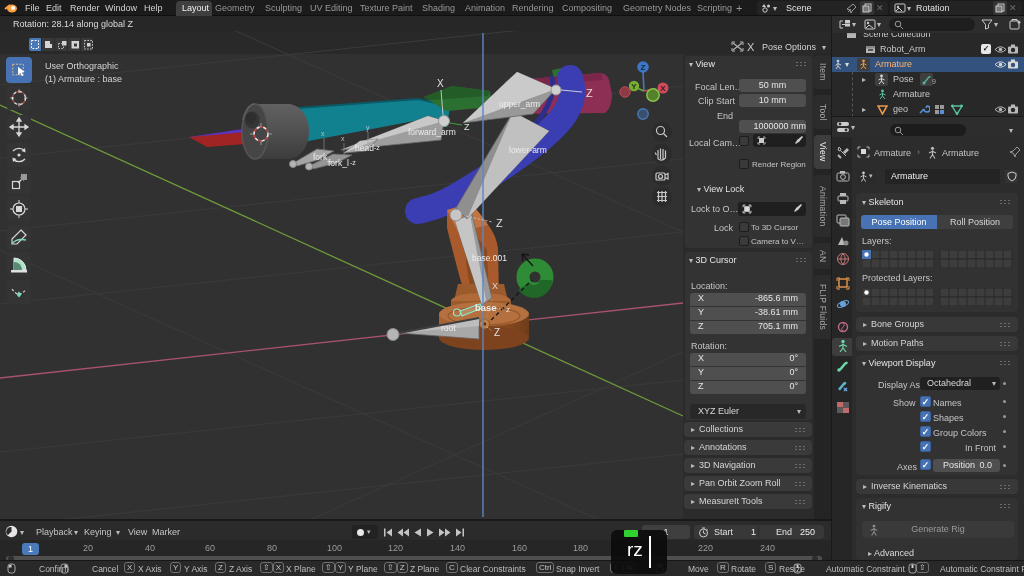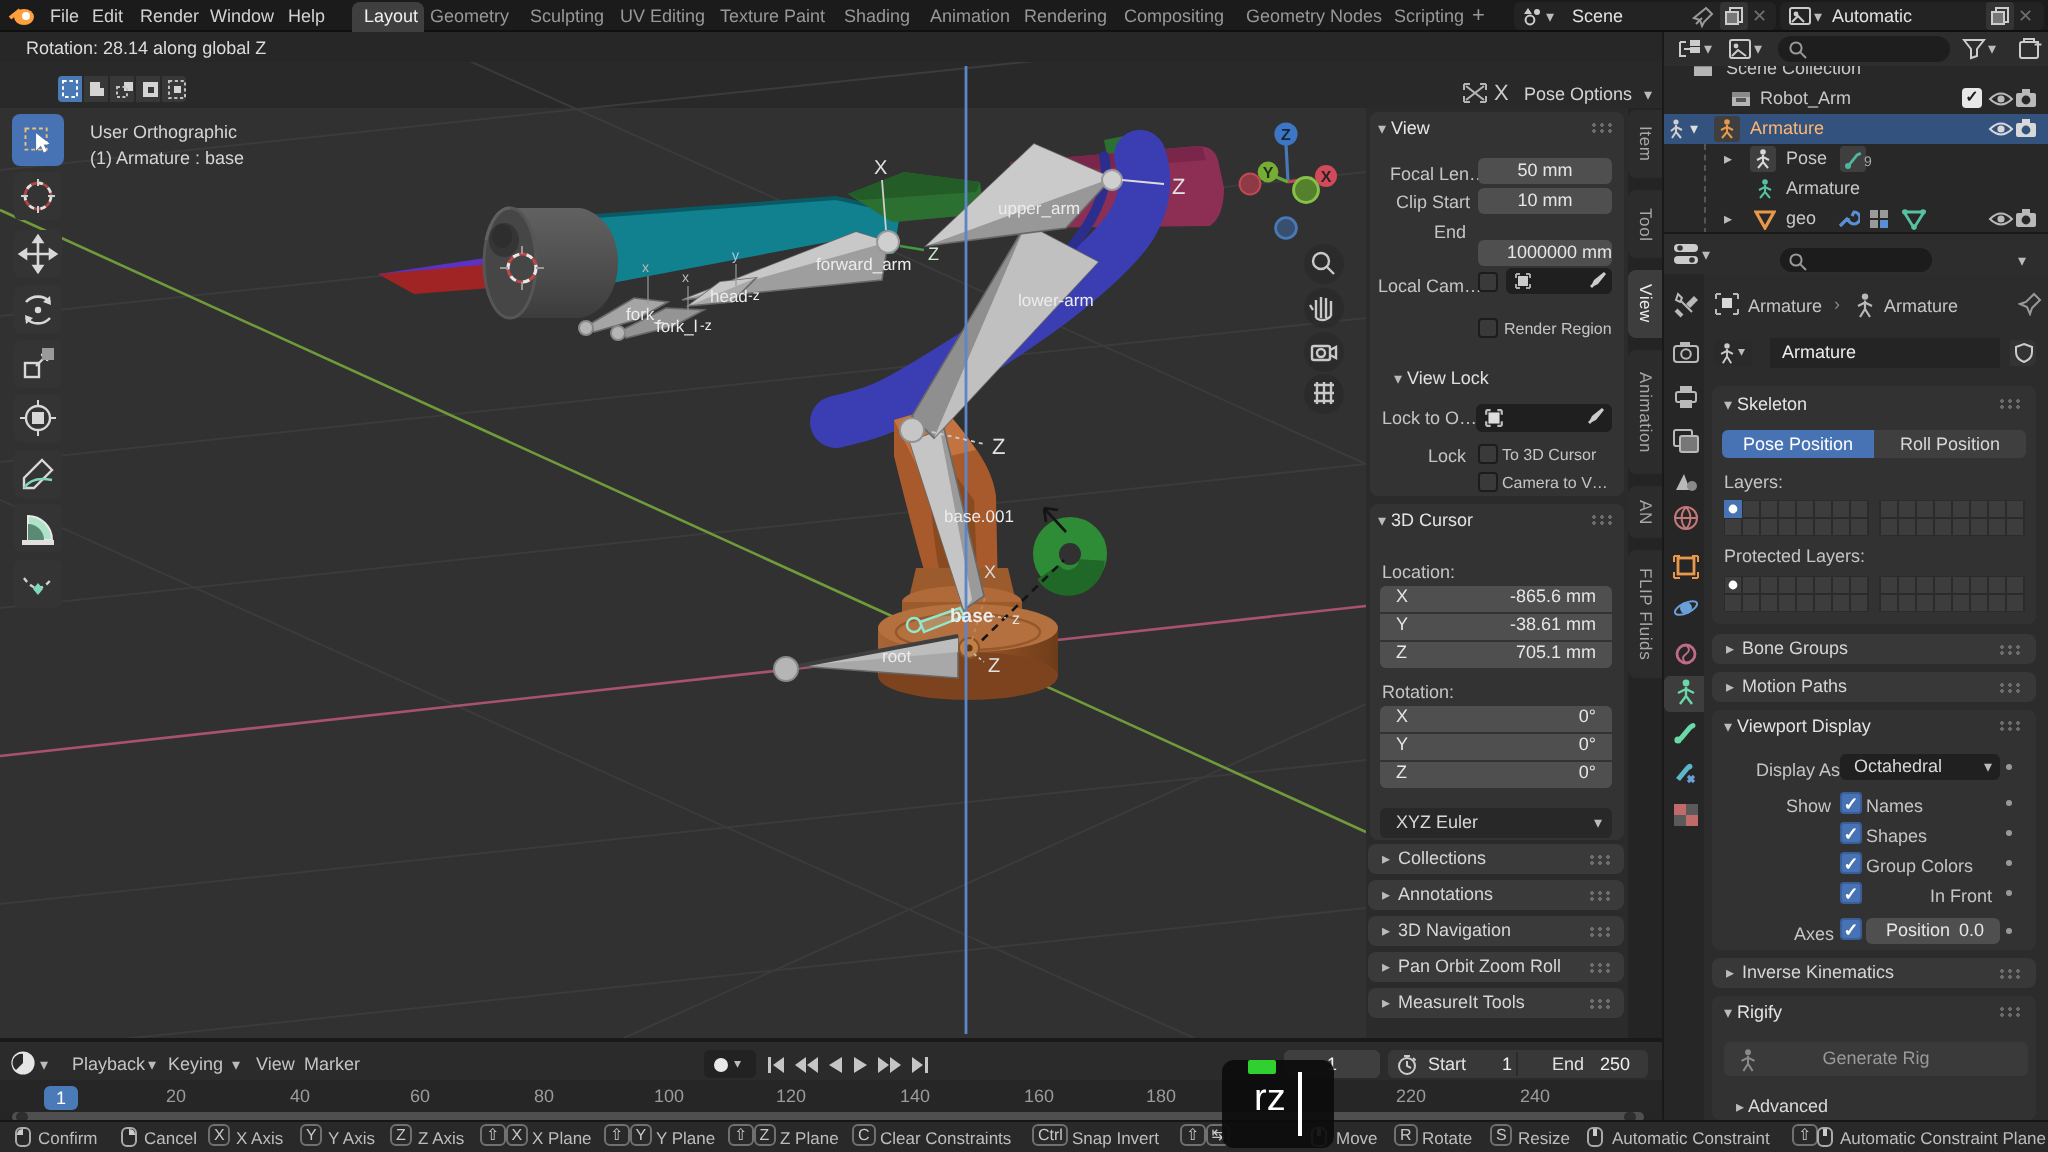--- a/index.html
+++ b/index.html
@@ -16,21 +16,21 @@
     background-image:radial-gradient(circle, #999 0.8px, transparent 1px);
     background-size:4px 3px; }
   .arr { color:#bbb; font-size:8px; }
   .chk { position:absolute; width:11px; height:11px; background:#2a2a2a;
     border:1px solid #1c1c1c; border-radius:2px; }
   .chk.on { background:#4772b3; border-color:#3a5f98; color:#fff; font-size:9px;
     text-align:center; line-height:11px; font-weight:bold; }
   .key { display:inline-block; border:1px solid #707070; border-radius:3px;
     color:#c8c8c8; font-size:8px; line-height:9px; padding:0 2px; height:11px;
     vertical-align:middle; min-width:6px; text-align:center; }
-  .st { position:absolute; font-size:8.5px; color:#bdbdbd; top:564px; white-space:nowrap; }
+  .st { position:absolute; font-size:8.5px; color:#bdbdbd; top:564px; white-space:nowrap;margin-left:20px; }
   .vtab { position:absolute; left:814px; width:17px; background:#2c2c2c;
     border-radius:4px 0 0 4px; color:#a8a8a8; font-size:8.5px;
     writing-mode:vertical-rl; text-align:center; letter-spacing:0.3px; }
 </style>
 </head>
 <body>
 
 <div class="abs" style="left:0;top:0;width:1024px;height:16px;background:#1b1b1b;border-bottom:1px solid #101010;">
   <svg class="abs" style="left:4px;top:2px" width="14" height="12" viewBox="0 0 14 12">
     <ellipse cx="8" cy="6.5" rx="5" ry="4" fill="#ff9f3e"></ellipse>
@@ -72,21 +72,21 @@
     <rect x="1" y="3" width="6" height="6" fill="#777" stroke="#ccc"></rect>
   </svg>
   <div class="lbl" style="left:876px;top:3px;color:#6e6e6e">✕</div>
   <div class="abs" style="left:890px;top:1px;width:132px;height:14px;background:#232323;border-radius:3px;"></div>
   <svg class="abs" style="left:894px;top:3px" width="12" height="10" viewBox="0 0 12 10">
     <rect x="1" y="1" width="10" height="8" rx="1" fill="none" stroke="#ccc"></rect>
     <circle cx="4" cy="4" r="1.2" fill="#ccc"></circle>
       <path d="M2,8 L5,5 L8,8" stroke="#ccc" fill="none"></path>
   </svg>
   <div class="arr abs" style="left:907px;top:4px">▾</div>
-  <div class="lbl" style="left:916px;top:3px;color:#e2e2e2">Automatic</div>
+  <div class="lbl" style="left:916px;top:3px;color:#e2e2e2">Rotation</div>
   <div class="abs" style="left:993px;top:1px;width:14px;height:14px;background:#343434;border-radius:2px;"></div>
   <svg class="abs" style="left:995px;top:3px" width="10" height="10" viewBox="0 0 10 10">
     <rect x="3" y="1" width="6" height="7" fill="none" stroke="#ccc"></rect>
     <rect x="1" y="3" width="6" height="6" fill="#777" stroke="#ccc"></rect>
   </svg>
   <div class="lbl" style="left:1009px;top:3px;color:#6e6e6e">✕</div>
 </div>
 
 <div class="abs" style="left:0;top:16px;width:832px;height:15px;background:#272727;">
   <div class="lbl" style="left:13px;top:3px;color:#dcdcdc">Rotation: 28.14 along global Z</div>

